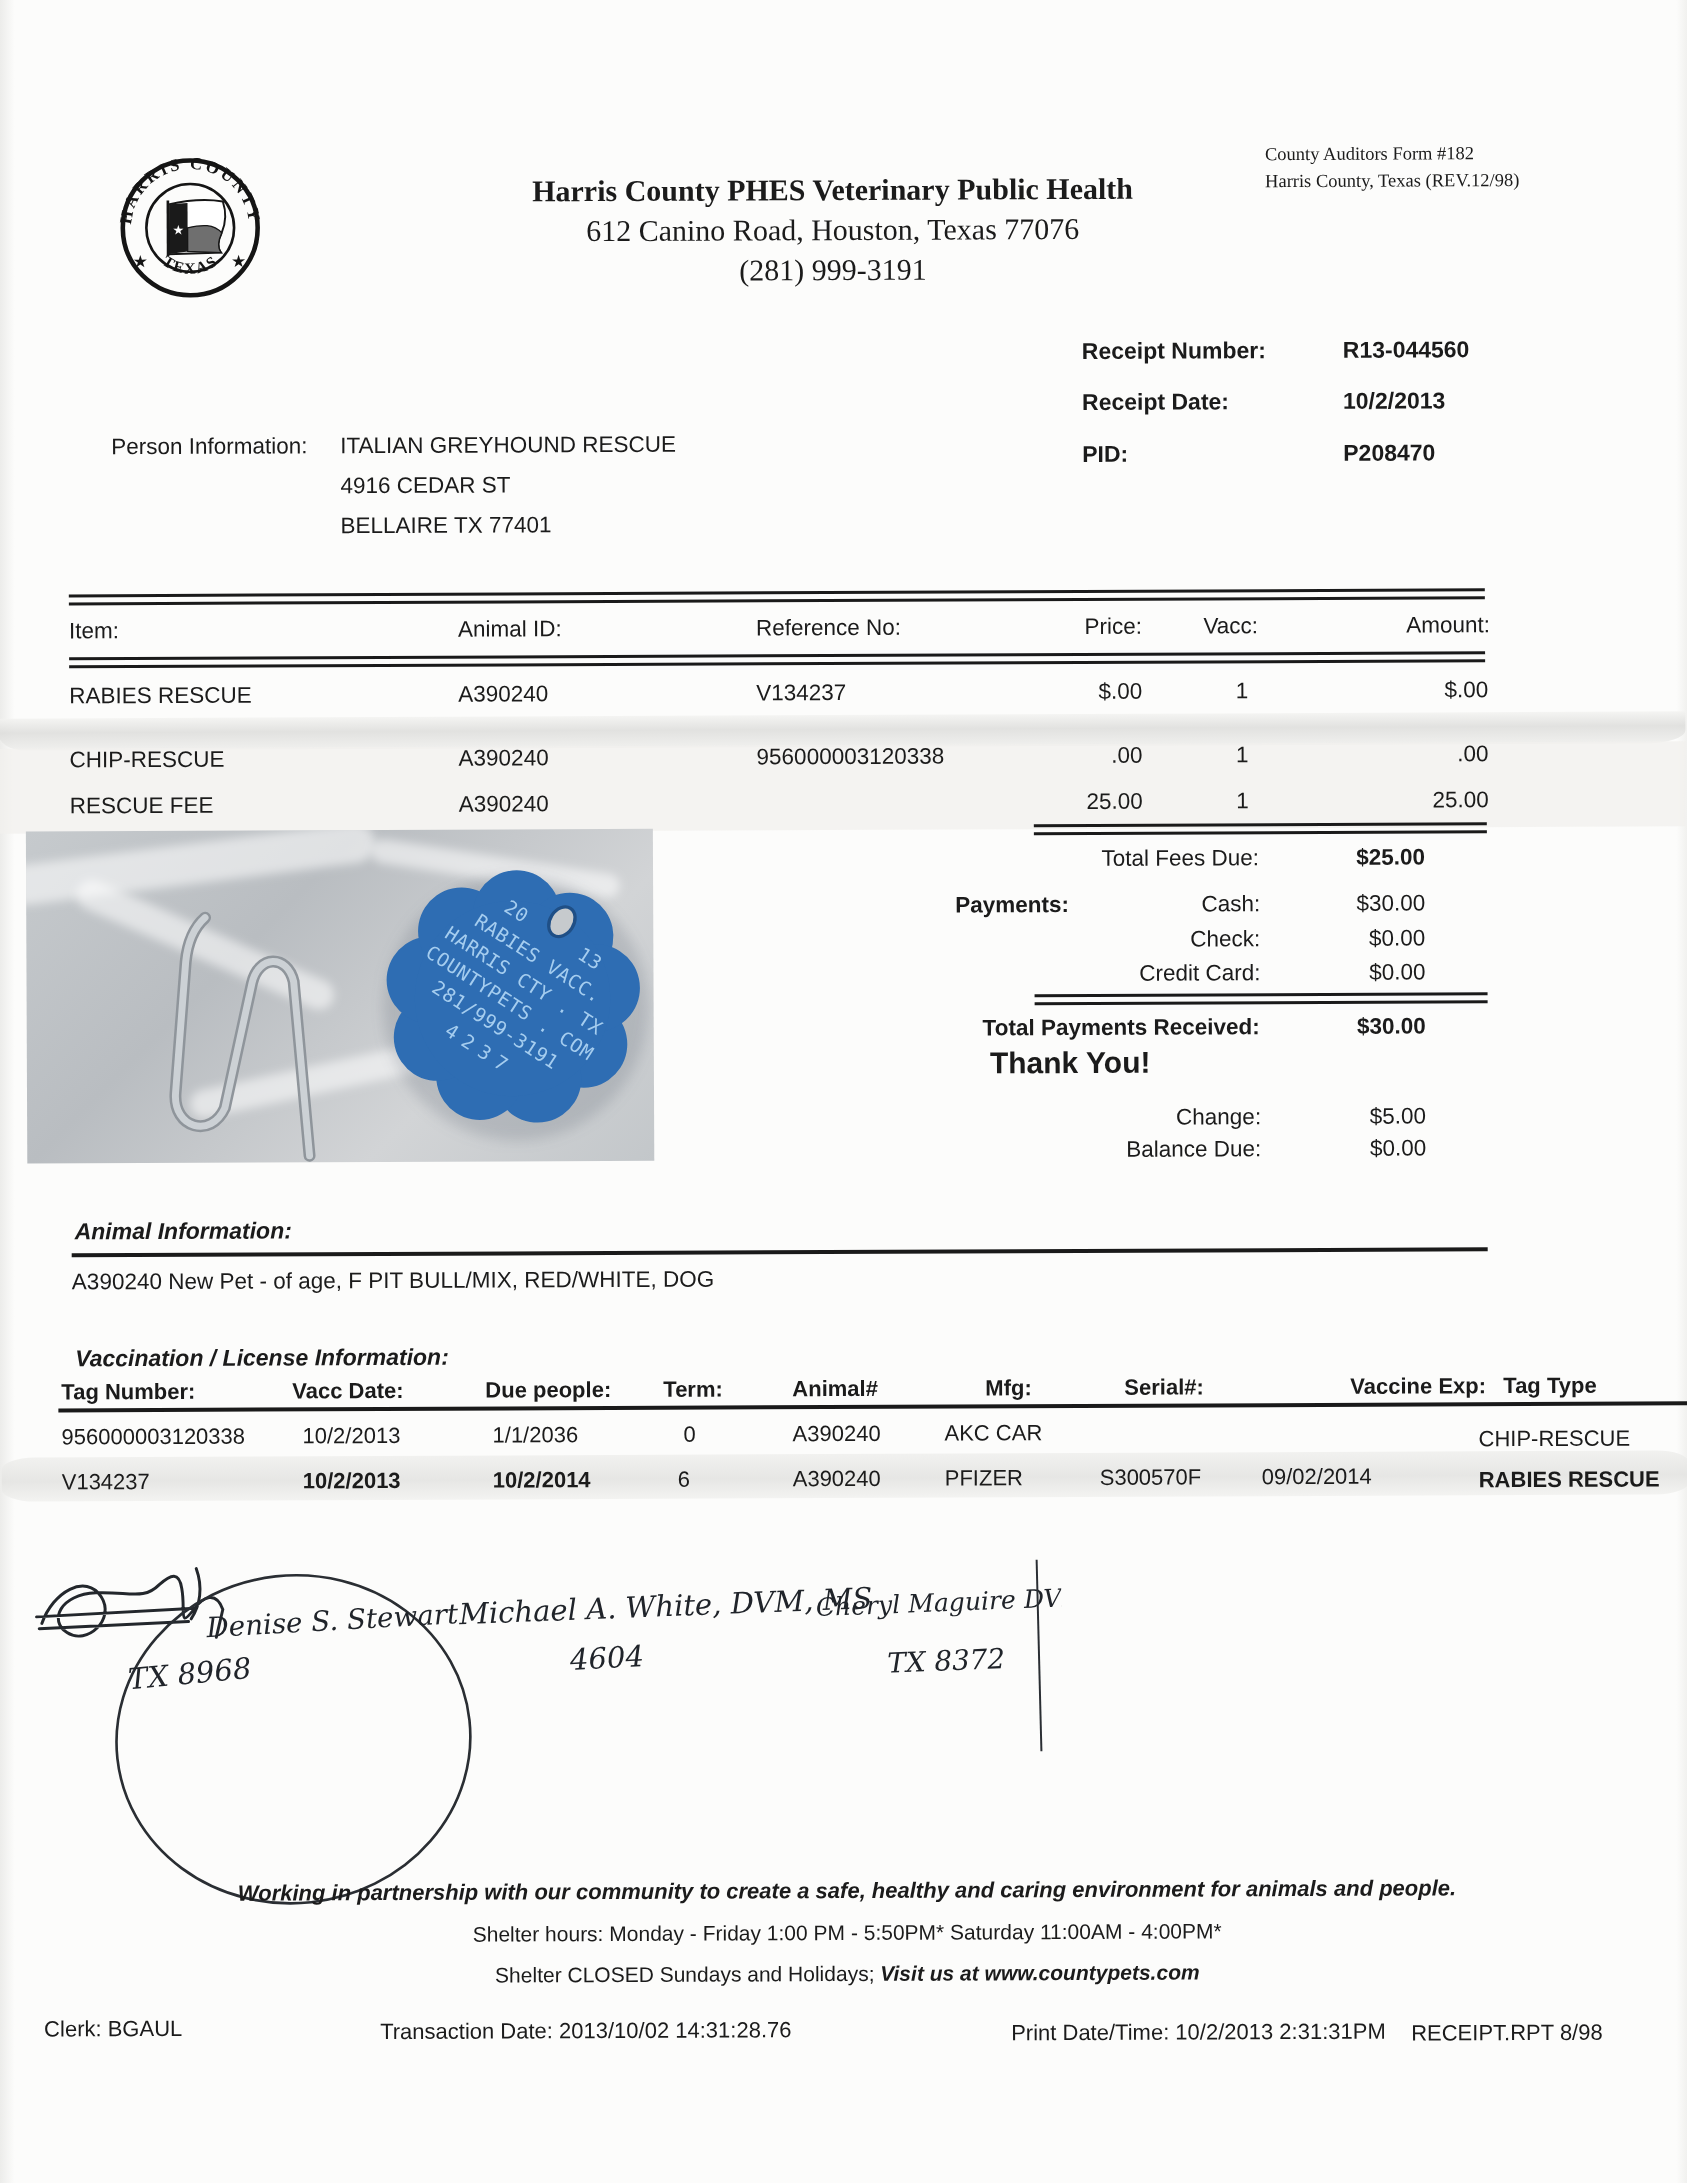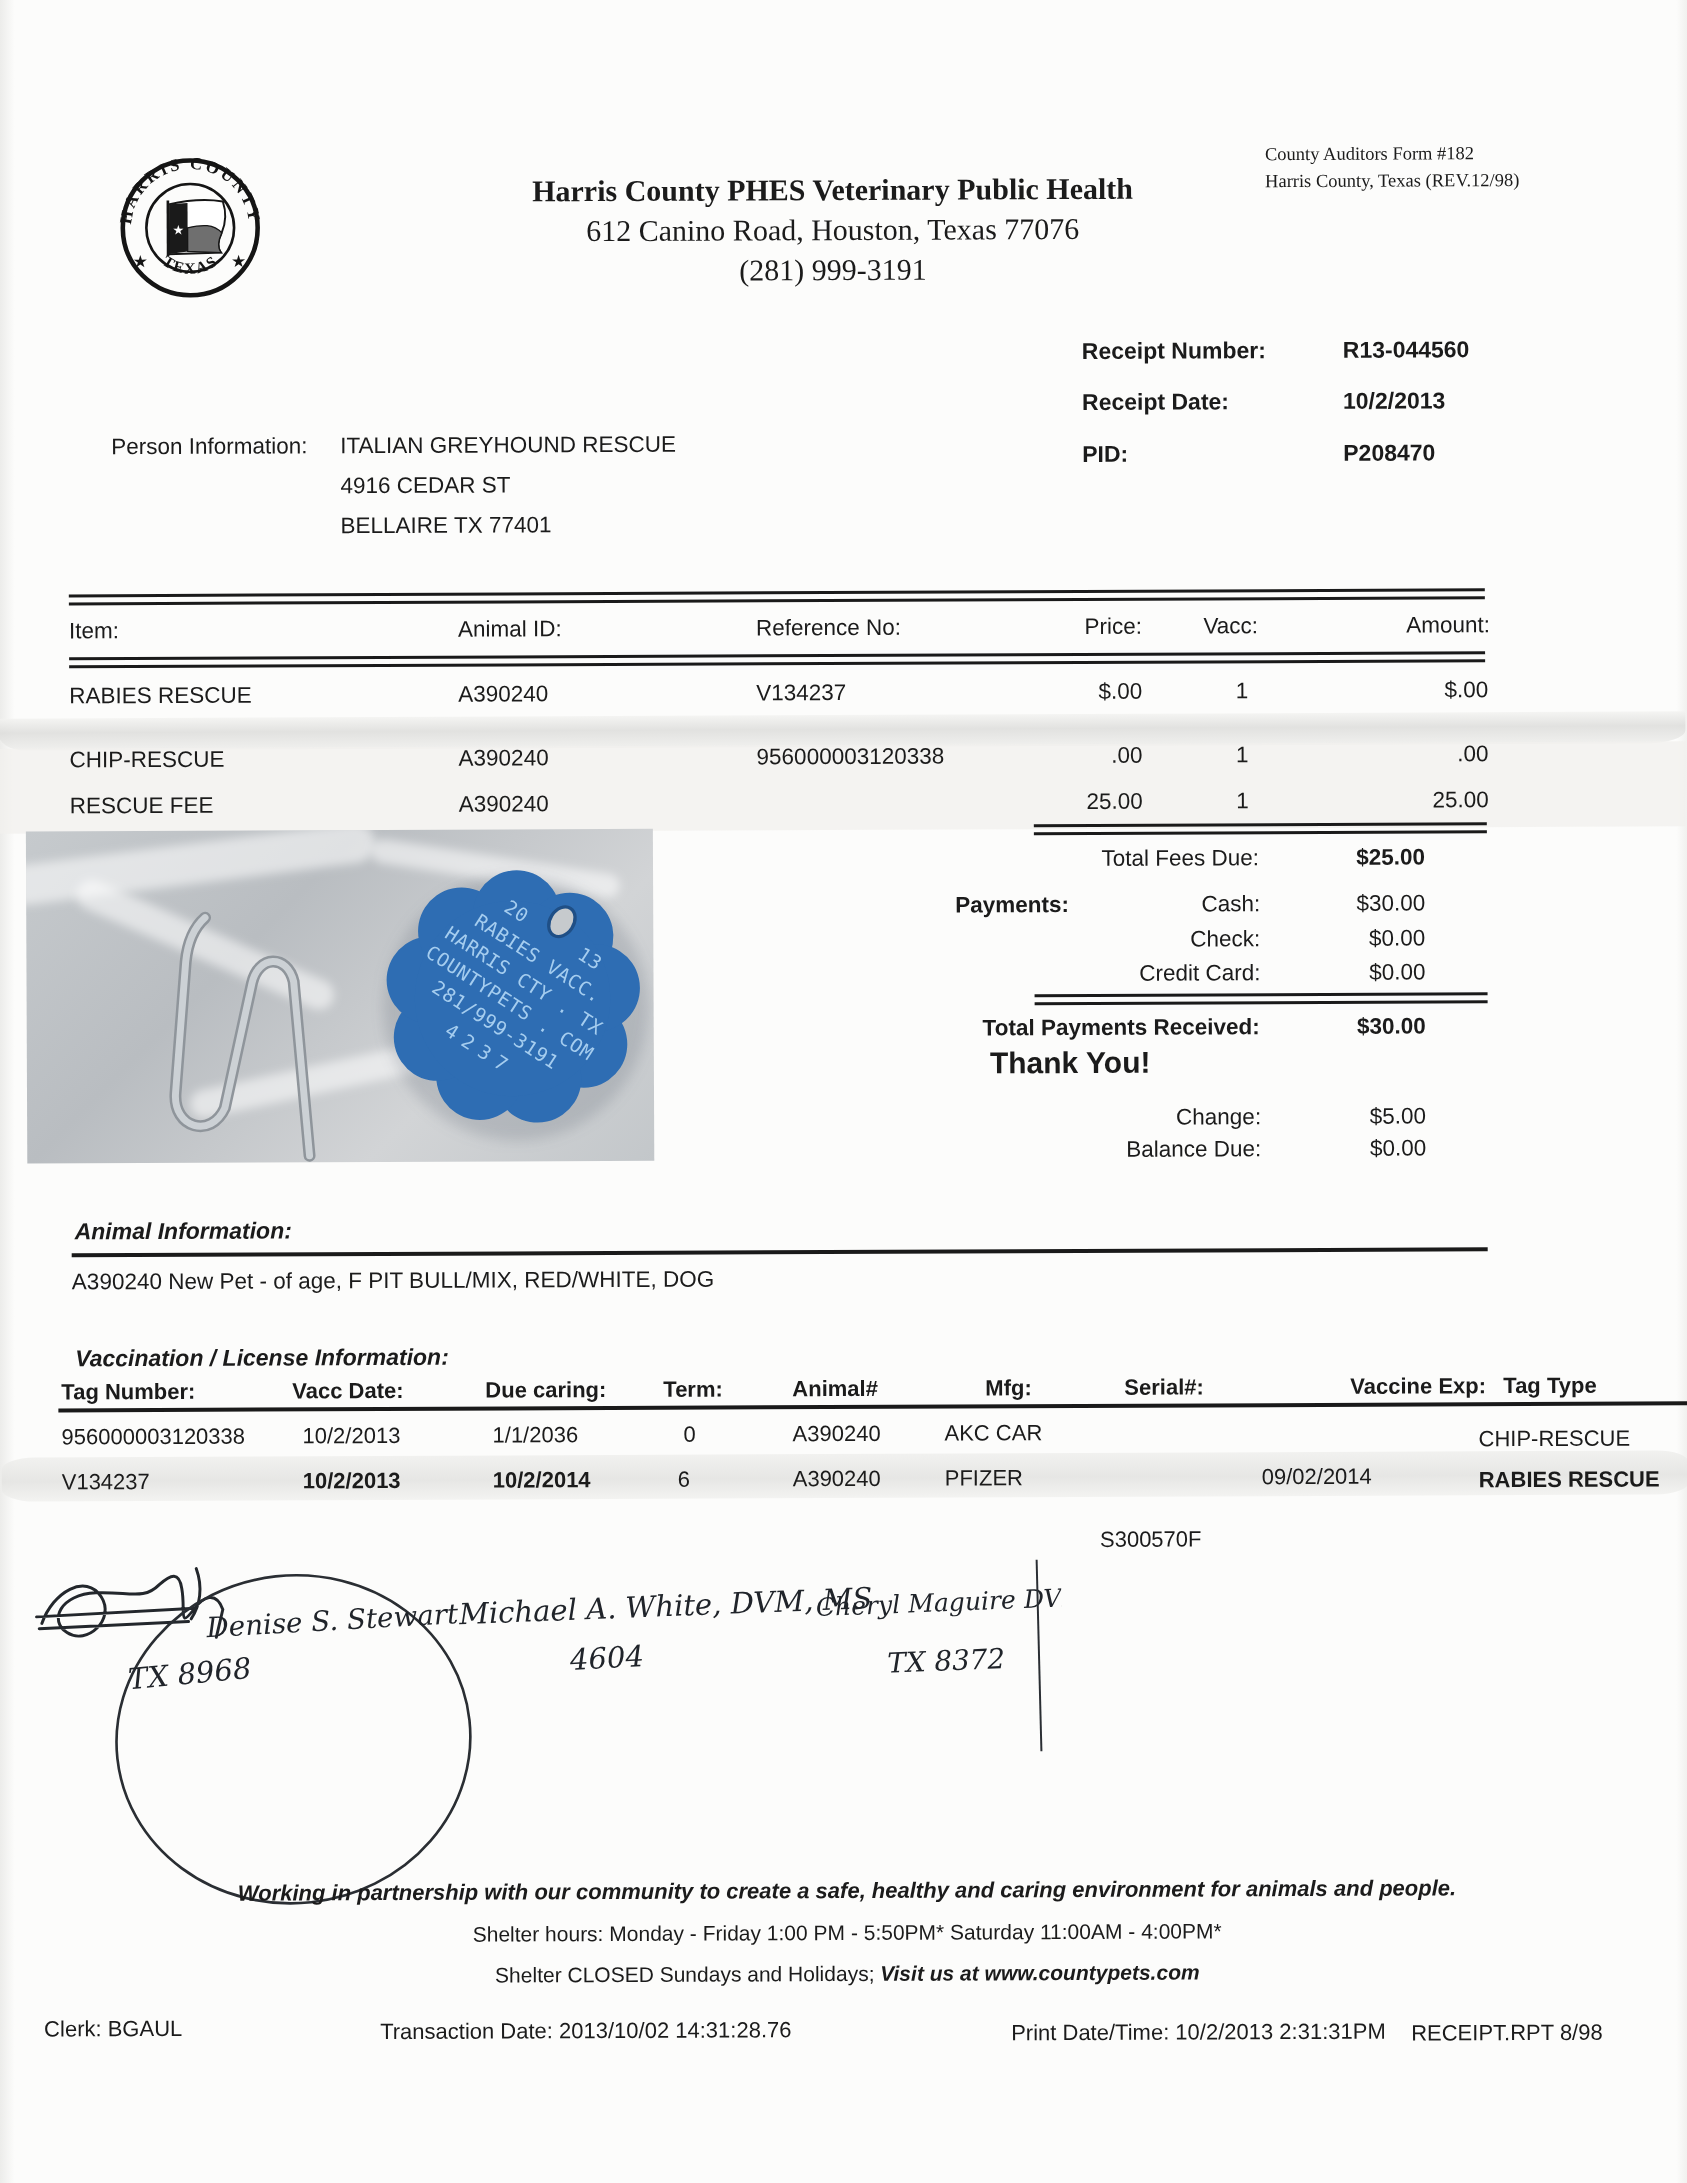--- a/index.html
+++ b/index.html
@@ -195,21 +195,21 @@
   </div>
 
   <div class="abs t35 b i" style="left:74px;top:1215px">Animal Information:</div>
   <div class="hr" style="left:71px;top:1250px;width:1416px;height:4px"></div>
   <div class="abs t34" style="left:71px;top:1266px">A390240 New Pet - of age, F PIT BULL/MIX, RED/WHITE, DOG</div>
 
   <div class="abs t35 b i" style="left:74px;top:1342px">Vaccination / License Information:</div>
 
   <div class="abs t33 b" style="left:60px;top:1376px">Tag Number:</div>
   <div class="abs t33 b" style="left:291px;top:1376px">Vacc Date:</div>
-  <div class="abs t33 b" style="left:484px;top:1376px">Due caring:</div>
+  <div class="abs t33 b" style="left:484px;top:1376px">Due people:</div>
   <div class="abs t33 b" style="left:662px;top:1376px">Term:</div>
   <div class="abs t33 b" style="left:791px;top:1376px">Animal#</div>
   <div class="abs t33 b" style="left:984px;top:1376px">Mfg:</div>
   <div class="abs t33 b" style="left:1123px;top:1376px">Serial#:</div>
   <div class="abs t33 b" style="left:1349px;top:1376px">Vaccine Exp:</div>
   <div class="abs t33 b" style="left:1502px;top:1376px">Tag Type</div>
 
   <div class="hr" style="left:57px;top:1405px;width:1630px;height:4px"></div>
 
   <div>
@@ -224,21 +224,21 @@
     <div class="abs t33" style="left:1477px;top:1429px;width:198px;overflow:hidden">CHIP-RESCUE</div>
   </div>
 
   <div>
     <div class="abs t33" style="left:60px;top:1466px">V134237</div>
     <div class="abs t33 b" style="left:301px;top:1466px">10/2/2013</div>
     <div class="abs t33 b" style="left:491px;top:1466px">10/2/2014</div>
     <div class="abs t33" style="left:676px;top:1466px">6</div>
     <div class="abs t33" style="left:791px;top:1466px">A390240</div>
     <div class="abs t33" style="left:943px;top:1466px">PFIZER</div>
-    <div class="abs t33" style="left:1098px;top:1528px">S300570F</div>
+    <div class="abs t33" style="left:1098px;top:1466px">S300570F</div>
     <div class="abs t33" style="left:1260px;top:1466px">09/02/2014</div>
     <div class="abs t33 b" style="left:1477px;top:1470px;width:191px;overflow:hidden">RABIES RESCUE</div>
   </div>
 
   <svg class="abs sig-svg" style="left:26.5px;top:1542px;width:1032px;height:370px" viewBox="0 0 1560 560">
     <path d="M18,118 C35,70 85,42 108,78 C130,112 86,152 56,132 C28,114 46,74 100,72 C150,70 172,84 196,60
              C214,44 226,40 230,66 C236,100 224,128 248,98 C262,78 282,70 292,98 L282,140
              M10,108 L250,96 M14,126 L240,116 M252,36 C262,64 258,92 244,112" fill="none" stroke="#23272c" stroke-width="4.5" stroke-linecap="round"></path>
     <ellipse cx="398" cy="295" rx="268" ry="248" fill="none" stroke="#2a2e33" stroke-width="4" transform="rotate(-6 398 295)"></ellipse>
     <text x="268" y="140" font-size="42" transform="rotate(-3 268 140)">Denise S. Stewart</text>

